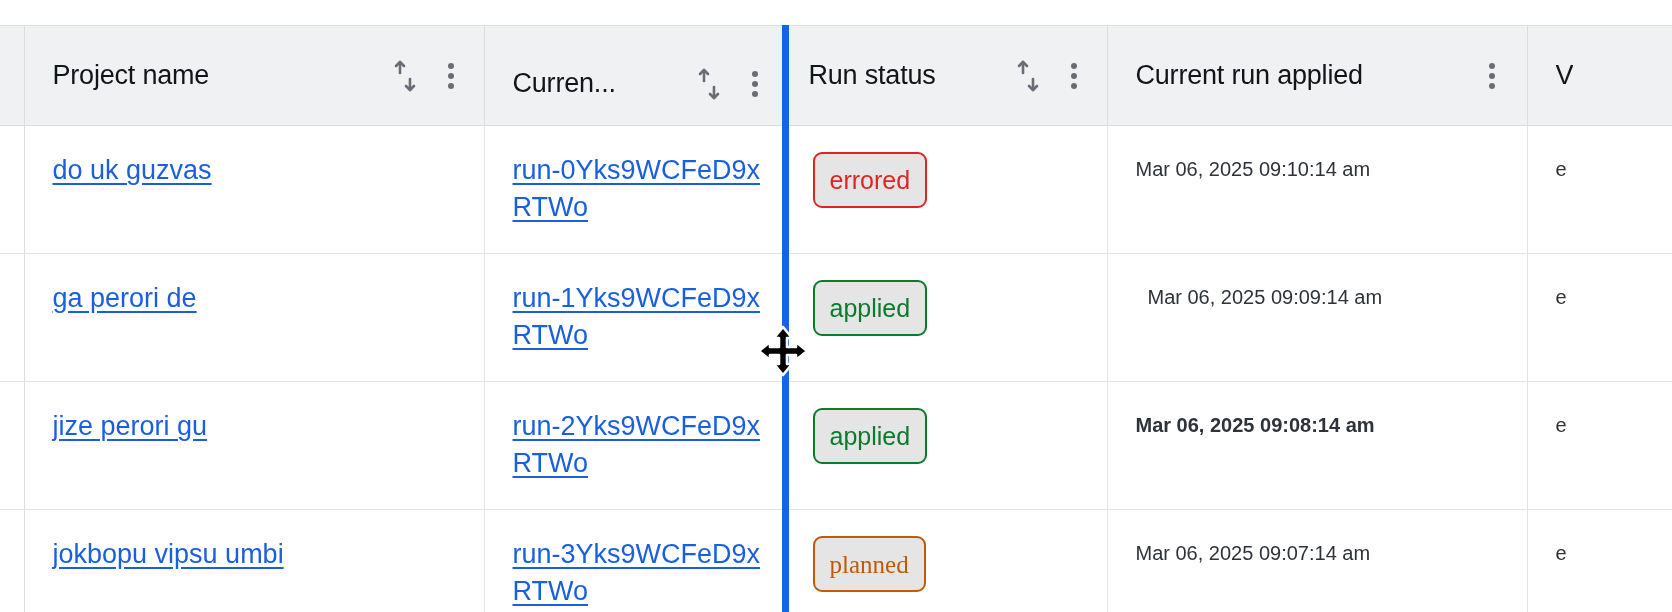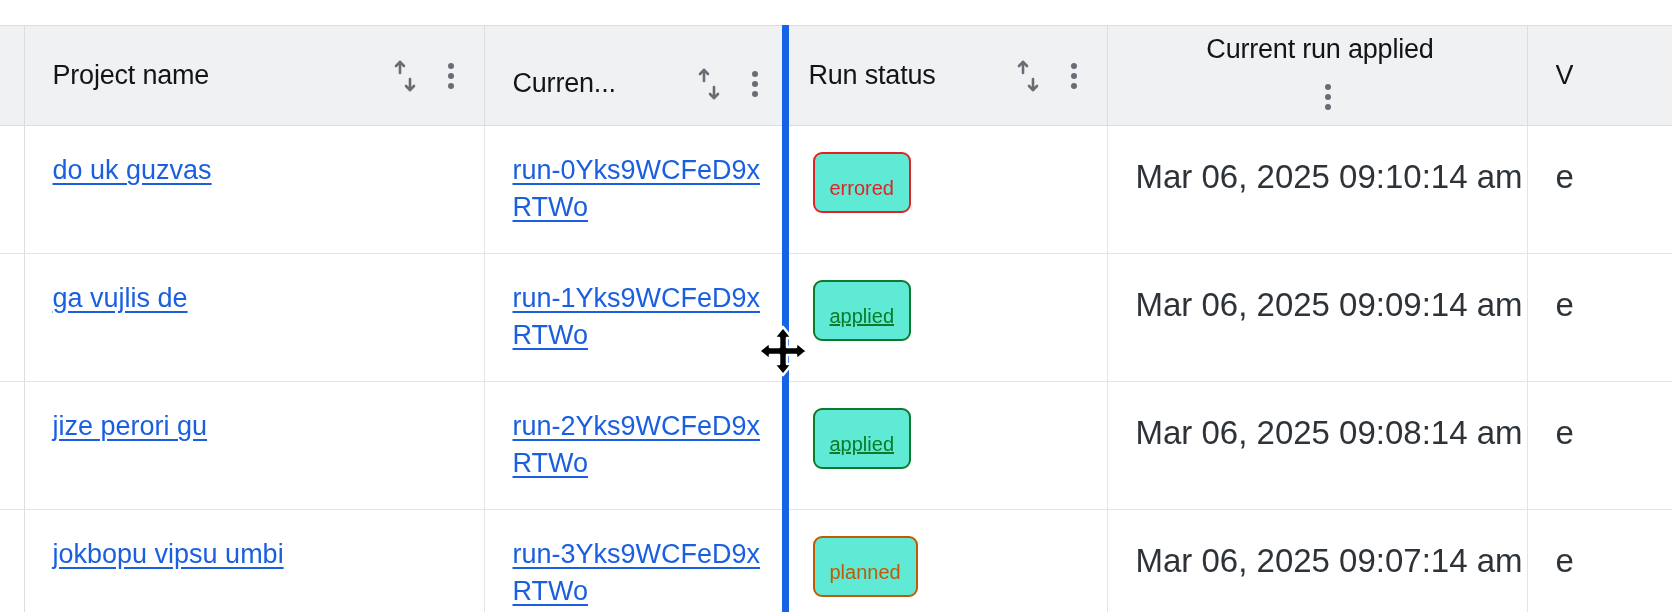--- a/index.html
+++ b/index.html
@@ -108,39 +108,39 @@
     font-size: 27px;
     text-decoration: underline;
     text-underline-offset: 4px;
     line-height: 1.38;
     word-break: break-all;
     display: inline;
   }
   a.link.name { word-break: normal; white-space: nowrap; text-align: right; }
 
   .date-text {
-    font-size: 33px;
+    font-size: 20px;
     color: #2d3339;
     white-space: nowrap;
     line-height: 1.2;
   }
 
   
   .badge {
     display: inline-block;
-    font-size: 20px;
+    font-size: 25px;
     line-height: 1;
-    padding: 24px 15px 13px;
+    padding: 14px 15px 13px;
     border-radius: 9px;
     border: 2px solid currentColor;
-    background: #5eead4;
+    background: #e5e5e5;
     white-space: nowrap;
   }
   .badge.errored  { color: #e02424; }
-  .badge.applied  { color: #0b7a2b; text-decoration: underline; }
+  .badge.applied  { color: #0b7a2b; }
   .badge.planned  { color: #c05a05; }
 
   
   .resize-line {
     position: absolute;
     top: 25px;
     left: 782px;
     width: 7px;
     height: 587px;
     background: #1763e8;
@@ -246,21 +246,21 @@
                 <svg class="kebab-ico" width="8" height="28" viewBox="0 0 8 28" aria-hidden="true">
                   <circle cx="4" cy="4" r="3" fill="#6b6b76"></circle>
                   <circle cx="4" cy="14" r="3" fill="#6b6b76"></circle>
                   <circle cx="4" cy="24" r="3" fill="#6b6b76"></circle>
                 </svg>
               </span>
             </div>
           </th>
 
           <th>
-            <div class="th-inner" style="padding-left:28px;padding-right:22px;flex-direction:column;">
+            <div class="th-inner" style="padding-left:28px;padding-right:22px;">
               <span class="th-label">Current run applied</span>
               <span class="th-spacer"></span>
               <span class="icon-btn kebab">
                 <svg class="kebab-ico" width="8" height="28" viewBox="0 0 8 28" aria-hidden="true">
                   <circle cx="4" cy="4" r="3" fill="#6b6b76"></circle>
                   <circle cx="4" cy="14" r="3" fill="#6b6b76"></circle>
                   <circle cx="4" cy="24" r="3" fill="#6b6b76"></circle>
                 </svg>
               </span>
             </div>
@@ -302,35 +302,35 @@
             <div class="cell-pad" style="padding-top:31px;">
               <span class="date-text">e</span>
             </div>
           </td>
         </tr>
 
         <tr>
           <td class="gutter"></td>
           <td>
             <div class="cell-pad">
-              <a class="link name" href="#">ga vujlis de</a>
+              <a class="link name" href="#">ga perori de</a>
             </div>
           </td>
           <td>
             <div class="cell-pad">
               <a class="link" href="#">run-1Yks9WCFeD9xRTWo</a>
             </div>
           </td>
           <td>
             <div class="cell-pad" style="padding-left:2px;">
               <span class="badge applied">applied</span>
             </div>
           </td>
           <td>
-            <div class="cell-pad" style="padding-top:31px;">
+            <div class="cell-pad" style="padding-top:31px;margin-left:12px;">
               <span class="date-text">Mar 06, 2025 09:09:14 am</span>
             </div>
           </td>
           <td>
             <div class="cell-pad" style="padding-top:31px;">
               <span class="date-text">e</span>
             </div>
           </td>
         </tr>
 
@@ -345,21 +345,21 @@
             <div class="cell-pad">
               <a class="link" href="#">run-2Yks9WCFeD9xRTWo</a>
             </div>
           </td>
           <td>
             <div class="cell-pad" style="padding-left:2px;">
               <span class="badge applied">applied</span>
             </div>
           </td>
           <td>
-            <div class="cell-pad" style="padding-top:31px;">
+            <div class="cell-pad" style="padding-top:31px;font-weight:bold;">
               <span class="date-text">Mar 06, 2025 09:08:14 am</span>
             </div>
           </td>
           <td>
             <div class="cell-pad" style="padding-top:31px;">
               <span class="date-text">e</span>
             </div>
           </td>
         </tr>
 
@@ -369,21 +369,21 @@
             <div class="cell-pad">
               <a class="link name" href="#">jokbopu vipsu umbi</a>
             </div>
           </td>
           <td>
             <div class="cell-pad">
               <a class="link" href="#">run-3Yks9WCFeD9xRTWo</a>
             </div>
           </td>
           <td>
-            <div class="cell-pad" style="padding-left:2px;">
+            <div class="cell-pad" style="padding-left:2px;font-family:Liberation Serif, serif;">
               <span class="badge planned">planned</span>
             </div>
           </td>
           <td>
             <div class="cell-pad" style="padding-top:31px;">
               <span class="date-text">Mar 06, 2025 09:07:14 am</span>
             </div>
           </td>
           <td>
             <div class="cell-pad" style="padding-top:31px;">

